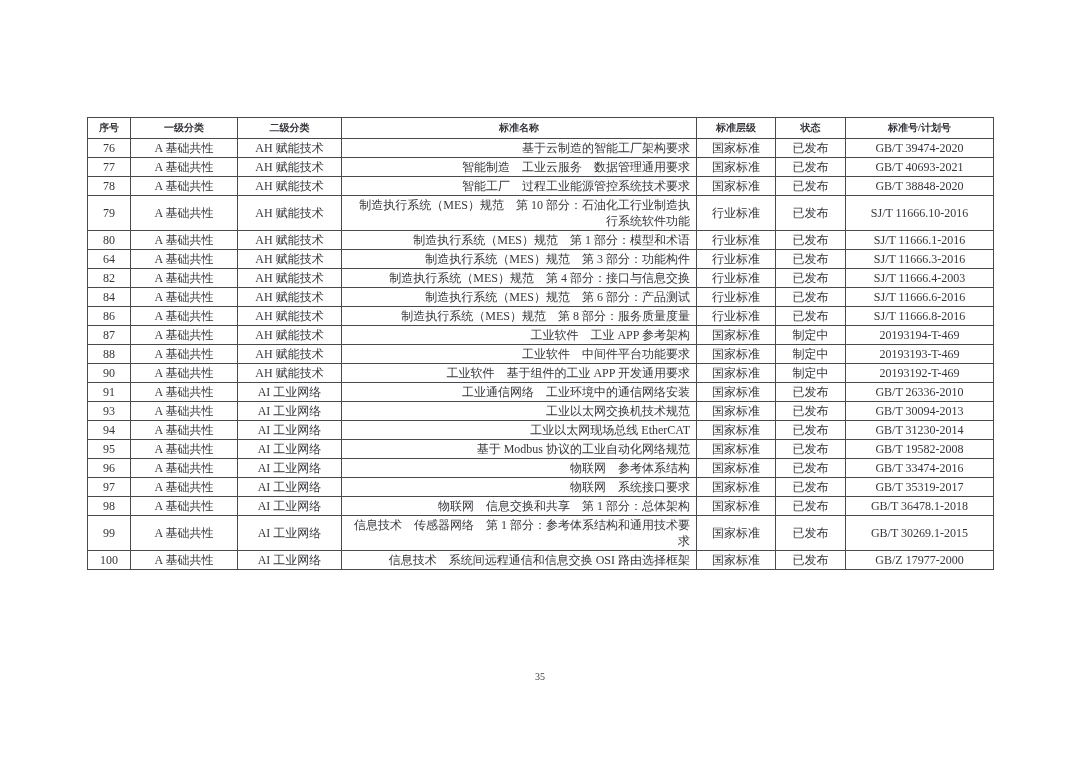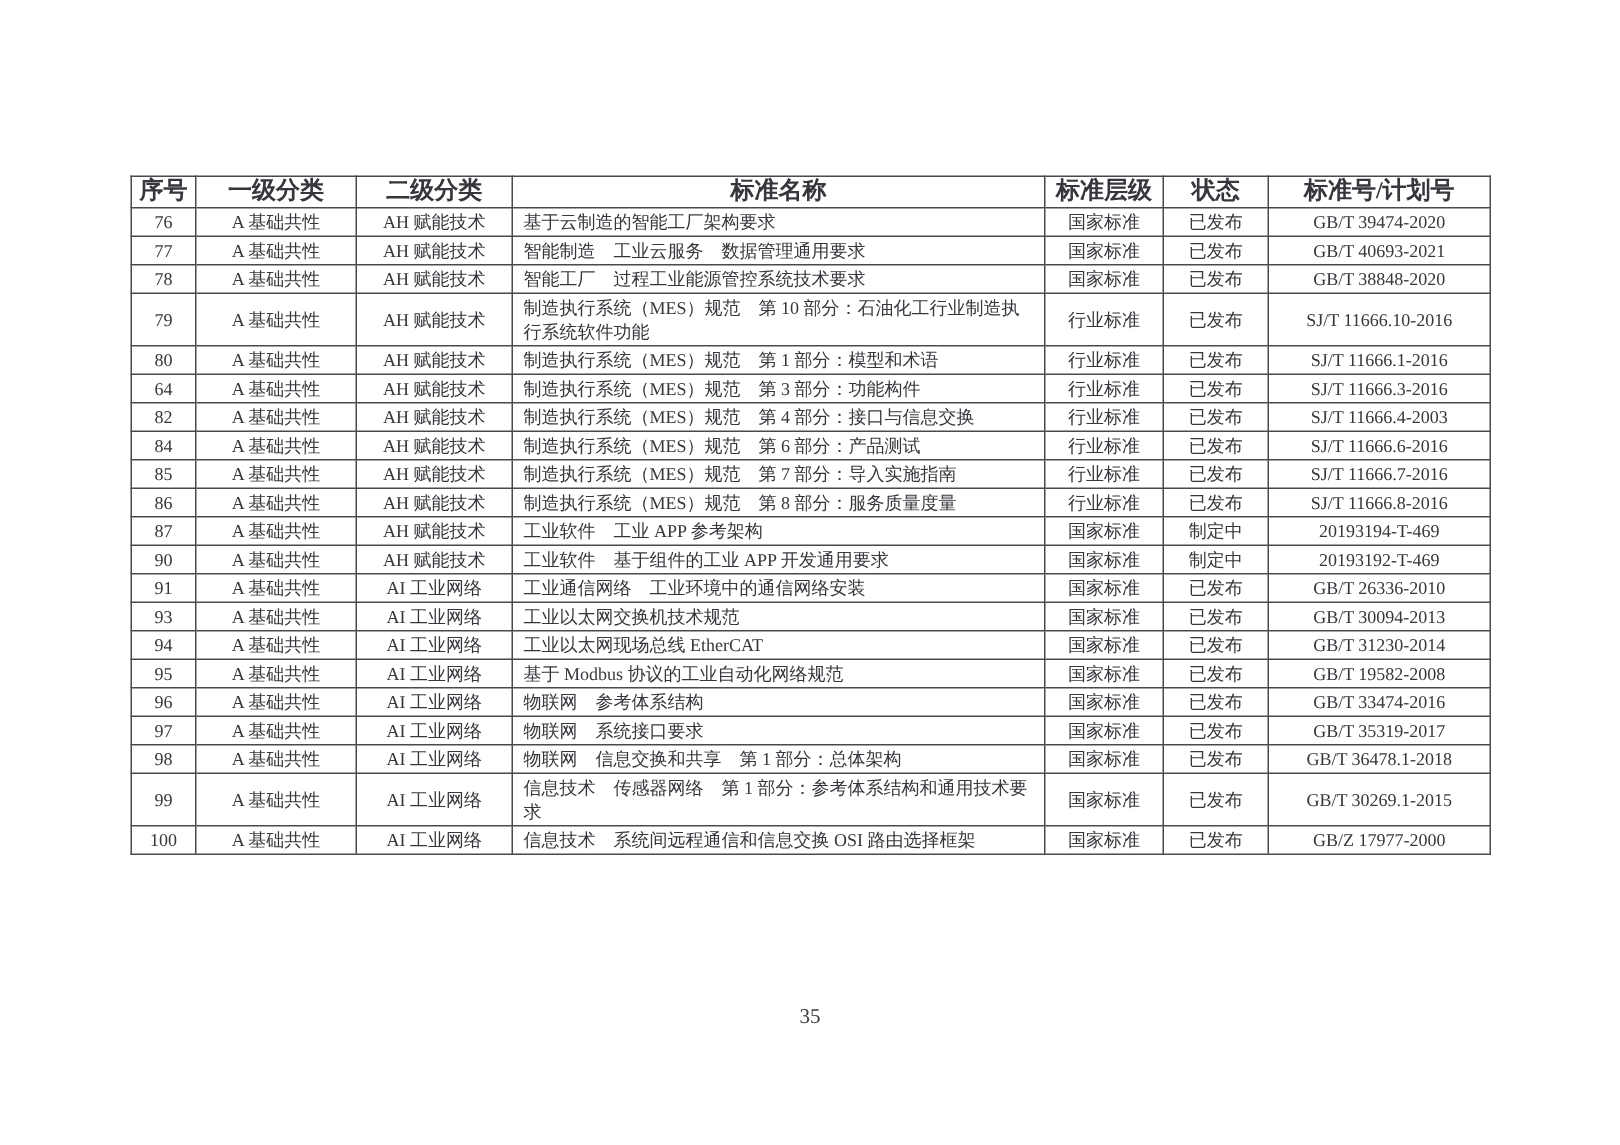--- a/index.html
+++ b/index.html
@@ -30,36 +30,36 @@
     font-size: 12px;
     line-height: 16px;
     padding: 1px 3px;
     text-align: center;
     vertical-align: middle;
     color: #36363c;
     word-break: break-word;
   }
   table.standards th {
     font-weight: bold;
-    font-size: 16px;
+    font-size: 10px;
     padding: 2px 3px;
   }
   
   table.standards td:nth-child(4) {
-    text-align: left;
+    text-align: right;
     padding-left: 7px;
     padding-right: 6px;
   }
   .page-number {
     position: absolute;
     top: 671px;
     left: 0;
     width: 100%;
     text-align: center;
-    font-size: 14px;
+    font-size: 10px;
     color: #3a3a40;
   }
 </style>
 </head>
 <body>
 
 <div class="page">
 
   <table class="standards">
     <colgroup>
@@ -149,47 +149,47 @@
         <tr>
           <td>84</td>
           <td>A 基础共性</td>
           <td>AH 赋能技术</td>
           <td>制造执行系统（MES）规范　第 6 部分：产品测试</td>
           <td>行业标准</td>
           <td>已发布</td>
           <td>SJ/T 11666.6-2016</td>
         </tr>
         <tr>
-          <td>85</td>
-          <td>A 基础共性</td>
-          <td>AH 赋能技术</td>
-          <td>制造执行系统（MES）规范　第 7 部分：导入实施指南</td>
-          <td>行业标准</td>
-          <td>已发布</td>
-          <td>SJ/T 11666.7-2016</td>
-        </tr>
-        <tr>
           <td>86</td>
           <td>A 基础共性</td>
           <td>AH 赋能技术</td>
           <td>制造执行系统（MES）规范　第 8 部分：服务质量度量</td>
           <td>行业标准</td>
           <td>已发布</td>
           <td>SJ/T 11666.8-2016</td>
         </tr>
         <tr>
           <td>87</td>
           <td>A 基础共性</td>
           <td>AH 赋能技术</td>
           <td>工业软件　工业 APP 参考架构</td>
           <td>国家标准</td>
           <td>制定中</td>
           <td>20193194-T-469</td>
         </tr>
         <tr>
+          <td>88</td>
+          <td>A 基础共性</td>
+          <td>AH 赋能技术</td>
+          <td>工业软件　中间件平台功能要求</td>
+          <td>国家标准</td>
+          <td>制定中</td>
+          <td>20193193-T-469</td>
+        </tr>
+        <tr>
           <td>90</td>
           <td>A 基础共性</td>
           <td>AH 赋能技术</td>
           <td>工业软件　基于组件的工业 APP 开发通用要求</td>
           <td>国家标准</td>
           <td>制定中</td>
           <td>20193192-T-469</td>
         </tr>
         <tr>
           <td>91</td>

